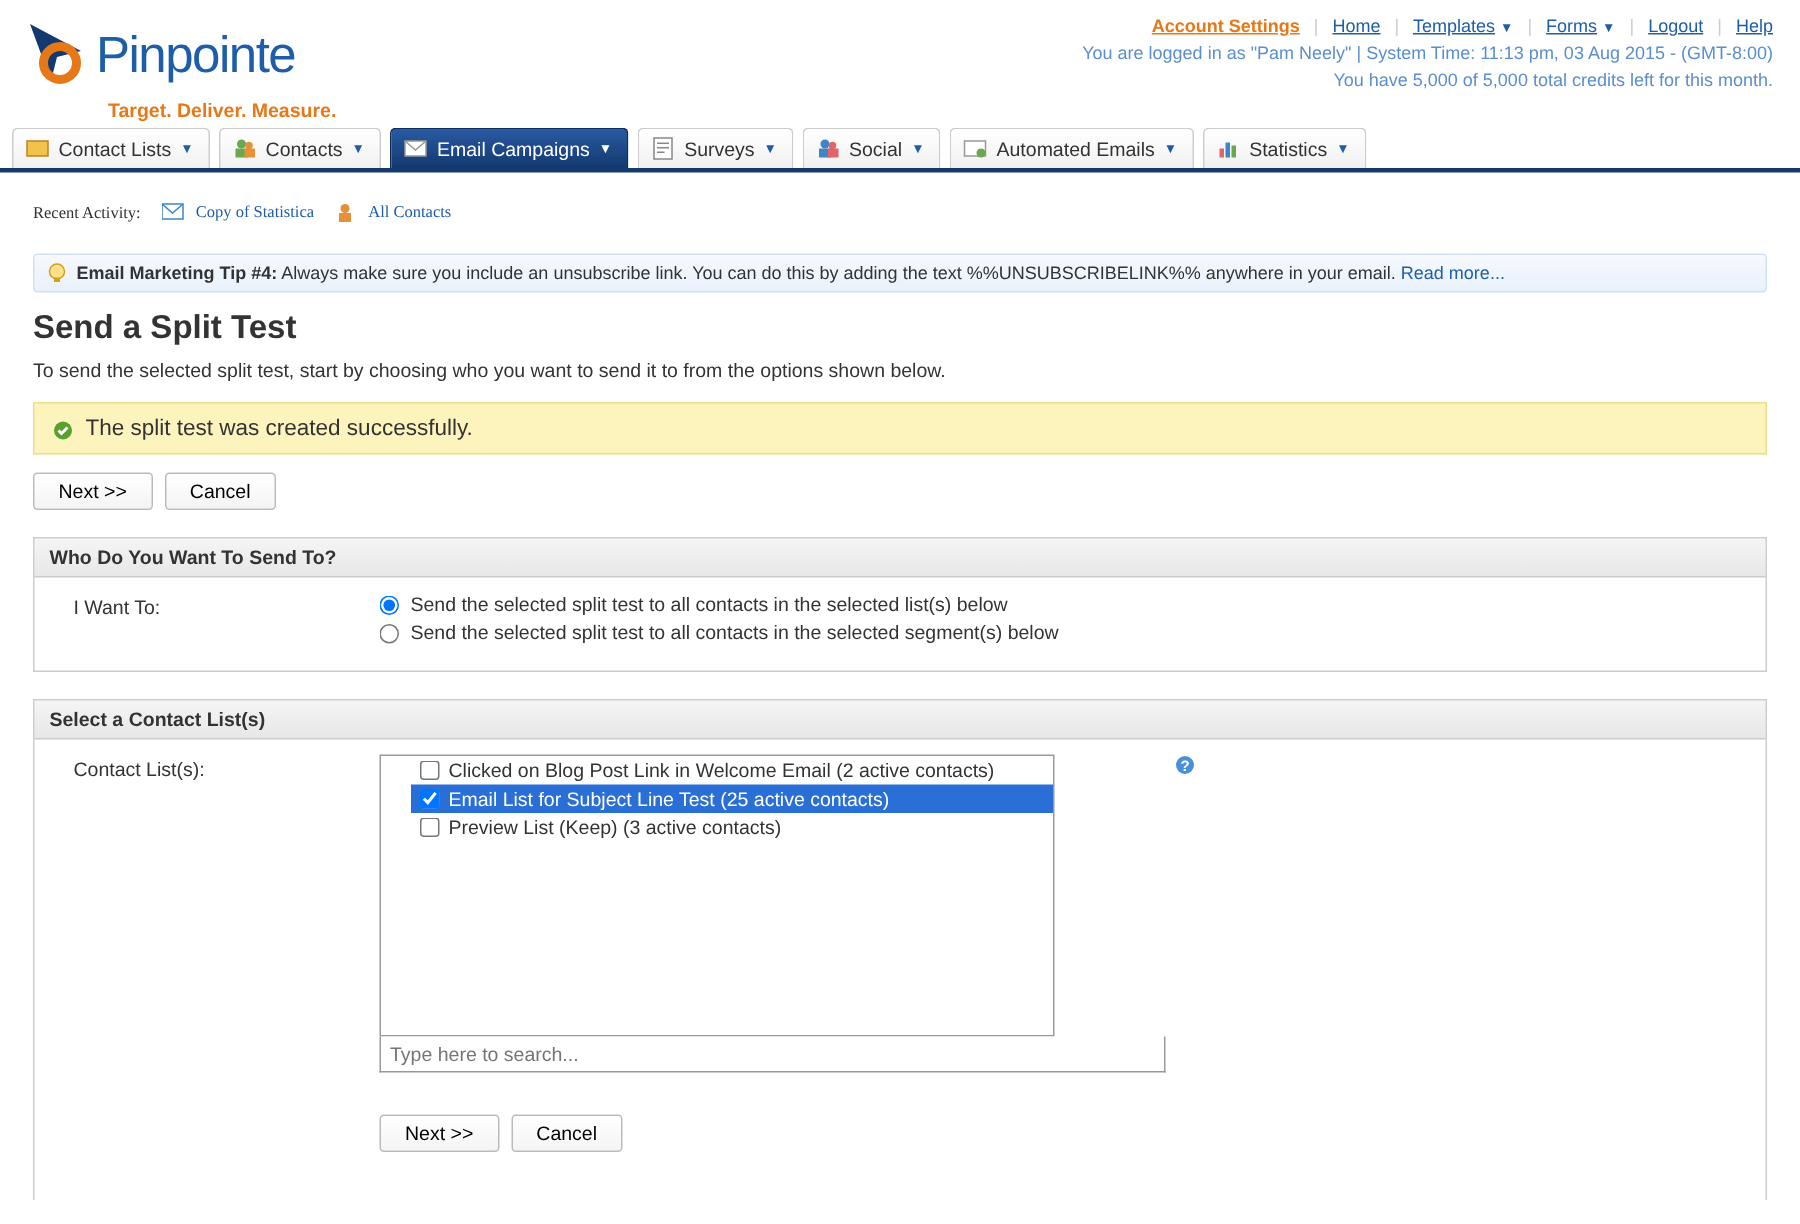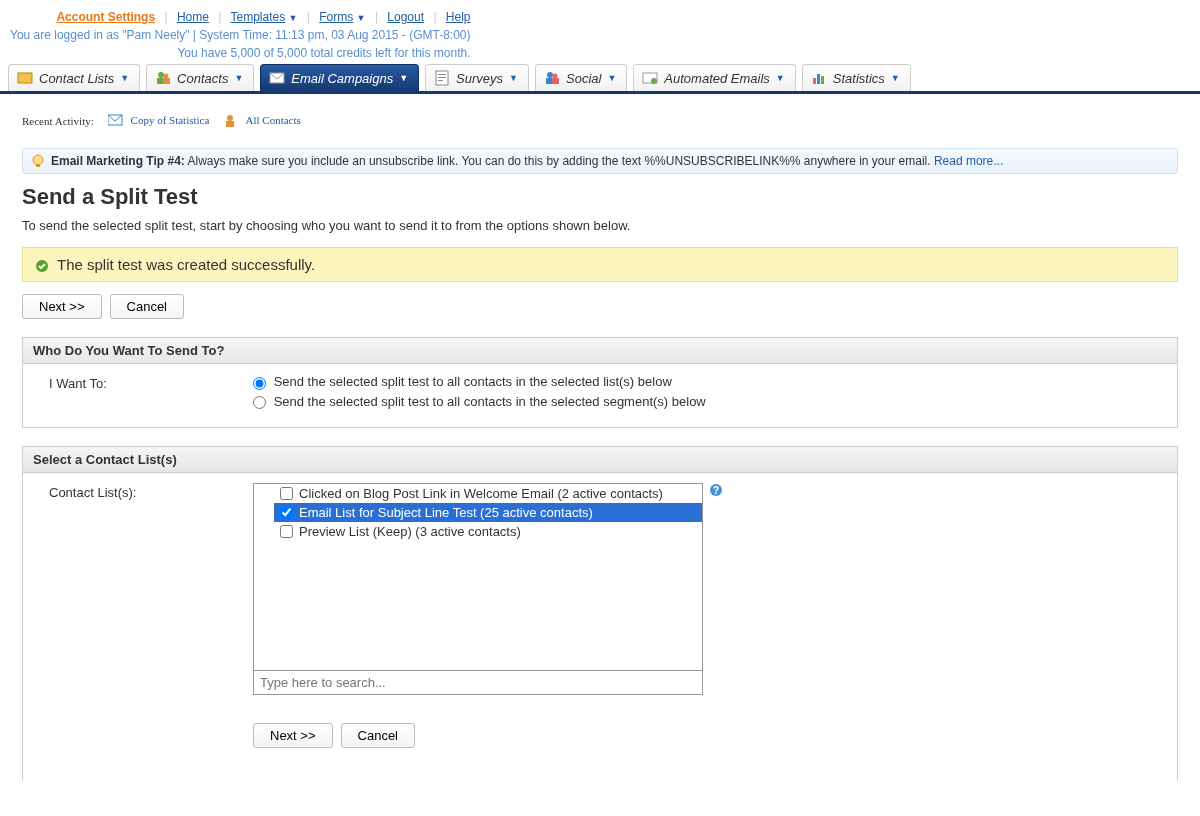--- a/index.html
+++ b/index.html
@@ -12,21 +12,21 @@
   .logo-text { font-size: 34px; font-weight: 400; color: #1e5ea8; letter-spacing: -1px; }
   .logo-tag { color: #e67817; font-size: 13px; font-weight: bold; margin-top: 2px; margin-left: 62px; }
   .top-links { text-align: right; font-size: 12px; }
   .top-links a { color: #1e5ea8; text-decoration: underline; }
   .top-links .sep { color: #ccc; margin: 0 6px; }
   .account-link { color: #e67817 !important; font-weight: bold; }
   .meta-line { color: #5a8ecf; font-size: 12px; margin-top: 4px; }
 
   
   .main-tabs { display: flex; gap: 6px; padding: 0 8px; border-bottom: 3px solid #13396f; }
-  .tab { display: flex; align-items: center; gap: 6px; padding: 5px 10px 5px 8px; background: linear-gradient(#fff, #f1f1f1); border: 1px solid #ccc; border-bottom: none; border-radius: 4px 4px 0 0; font-size: 13px; color: #333; cursor: pointer; font-style: italic; }
+  .tab { display: flex; align-items: center; gap: 6px; padding: 5px 10px 5px 8px; background: linear-gradient(#fff, #f1f1f1); border: 1px solid #ccc; border-bottom: none; border-radius: 4px 4px 0 0; font-size: 13px; color: #333; cursor: pointer; }
   .tab.active { background: linear-gradient(#2a5aa3, #13396f); color: #fff; border-color: #0e2e5c; }
   .tab .caret { font-size: 9px; color: #1e5ea8; }
   .tab.active .caret { color: #fff; }
   .tab-icon { width: 16px; height: 16px; display: inline-block; }
 
   
   .recent-bar { display: flex; align-items: center; gap: 14px; padding: 20px 22px; font-size: 11px; font-family: Liberation Serif, serif; }
   .recent-bar a { color: #1e5ea8; text-decoration: none; }
   .mini-icon { width: 16px; height: 14px; display: inline-block; vertical-align: middle; margin-right: 4px; }
 
@@ -55,34 +55,44 @@
   .form-label { width: 180px; font-size: 13px; padding-top: 2px; padding-left: 12px; }
   .form-field { flex: 1; font-size: 13px; }
   .form-field label { display: block; margin-bottom: 4px; }
   .form-field input[type=radio] { margin-right: 4px; vertical-align: middle; }
 
   
   .listbox { width: 450px; height: 188px; border: 1px solid #999; background: #fff; overflow-y: auto; font-size: 13px; padding-left: 20px; }
   .listbox-item { display: flex; align-items: center; gap: 4px; padding: 2px 6px; cursor: pointer; }
   .listbox-item.selected { background: #2a6fd6; color: #fff; }
   .listbox-item input[type=checkbox] { margin-right: 2px; }
-  .list-search { width: 450px; border: 1px solid #999; border-top: none; padding: 4px 6px; font-size: 13px; color: #888; }
+  .list-search { width: 524px; border: 1px solid #999; border-top: none; padding: 4px 6px; font-size: 13px; color: #888; }
   .help-icon { width: 14px; height: 14px; display: inline-block; vertical-align: top; margin-left: 6px; }
 
   .list-area { display: flex; align-items: flex-start; }
 
   
   .footer { text-align: right; padding: 6px 16px; color: #888; font-size: 12px; background: #e8e8e8; }
 </style>
 </head>
 <body>
 
 <div class="page">
 
   <div class="header">
+    <div>
+      <div class="logo-wrap">
+        <svg width="54" height="54" viewBox="0 0 54 54">
+          <path d="M10 6 L44 24 L28 28 L24 44 Z" fill="#13396f"></path>
+          <circle cx="30" cy="32" r="11" fill="none" stroke="#e67817" stroke-width="6"></circle>
+        </svg>
+        <span class="logo-text">Pinpointe</span>
+      </div>
+      <div class="logo-tag">Target. Deliver. Measure.</div>
+    </div>
     <div class="top-links">
       <div>
         <a href="#" class="account-link">Account Settings</a>
         <span class="sep">|</span>
         <a href="#">Home</a>
         <span class="sep">|</span>
         <a href="#">Templates</a>
         <span style="color:#1e5ea8;font-size:9px;"> ▼</span>
         <span class="sep">|</span>
         <a href="#">Forms</a>

